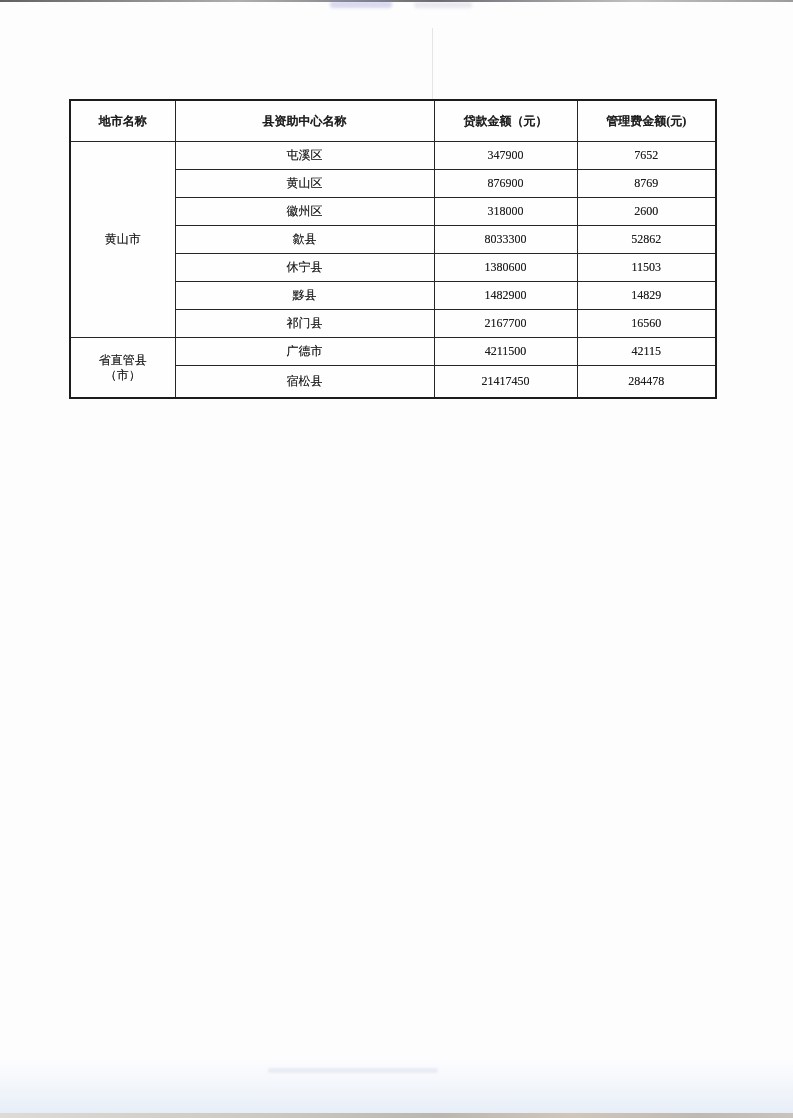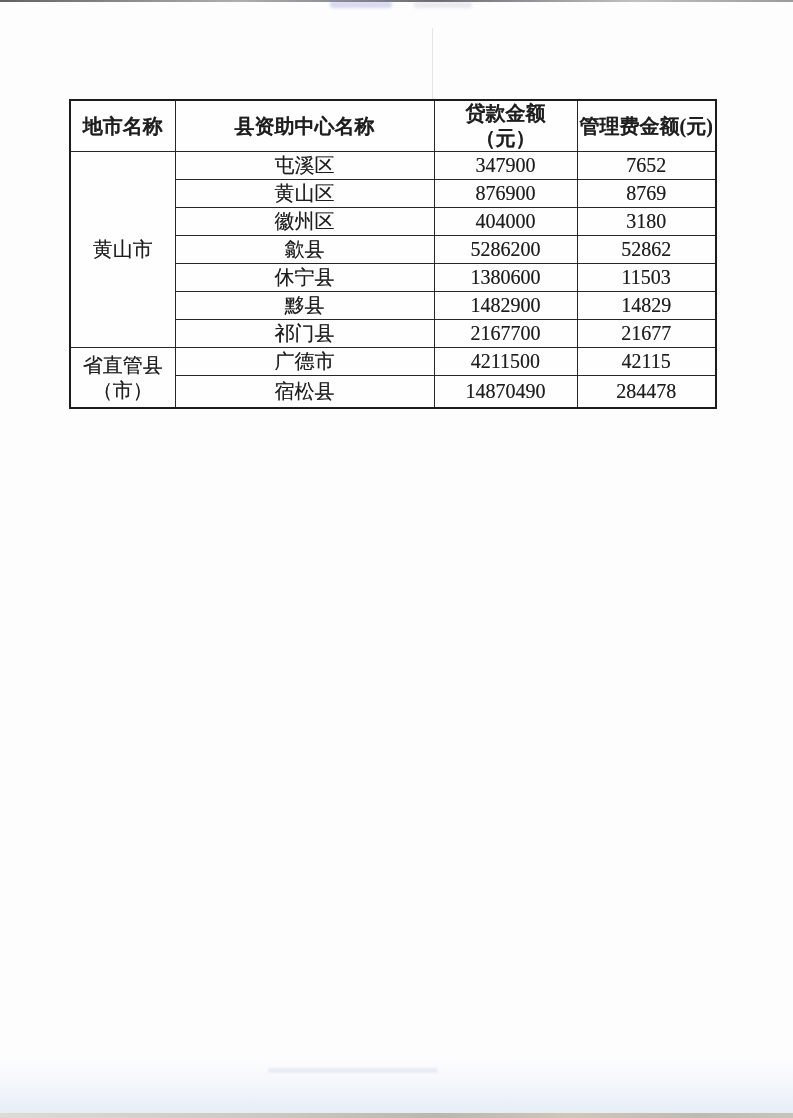--- a/index.html
+++ b/index.html
@@ -98,21 +98,21 @@
   
   table.doc-table {
     position: absolute;
     left: 69px;
     top: 99px;
     width: 646px;
     border-collapse: collapse;
     table-layout: fixed;
     border: 2px solid #1c1c1c;
     background: #fefefe;
-    font-size: 20px;
+    font-size: 12px;
     line-height: 1.25;
   }
   table.doc-table th,
   table.doc-table td {
     border: 1px solid #262626;
     text-align: center;
     vertical-align: middle;
     padding: 0 2px;
     font-weight: normal;
     text-shadow: 0 0 0.4px rgba(20,20,20,0.55);
@@ -171,48 +171,48 @@
       <td>347900</td>
       <td>7652</td>
     </tr>
     <tr>
       <td>黄山区</td>
       <td>876900</td>
       <td>8769</td>
     </tr>
     <tr>
       <td>徽州区</td>
-      <td>404000</td>
-      <td>3180</td>
+      <td>318000</td>
+      <td>2600</td>
     </tr>
     <tr>
       <td>歙县</td>
-      <td>5286200</td>
+      <td>8033300</td>
       <td>52862</td>
     </tr>
     <tr>
       <td>休宁县</td>
       <td>1380600</td>
       <td>11503</td>
     </tr>
     <tr>
       <td>黟县</td>
       <td>1482900</td>
       <td>14829</td>
     </tr>
     <tr>
       <td>祁门县</td>
       <td>2167700</td>
-      <td>21677</td>
+      <td>16560</td>
     </tr>
     <tr>
       <td class="city-cell" rowspan="2"><span>省直管县（市）</span></td>
       <td>广德市</td>
       <td>4211500</td>
       <td>42115</td>
     </tr>
     <tr class="last-row">
       <td>宿松县</td>
-      <td>14870490</td>
+      <td>21417450</td>
       <td>284478</td>
     </tr>
   </tbody>
 </table>
 
 </body></html>

